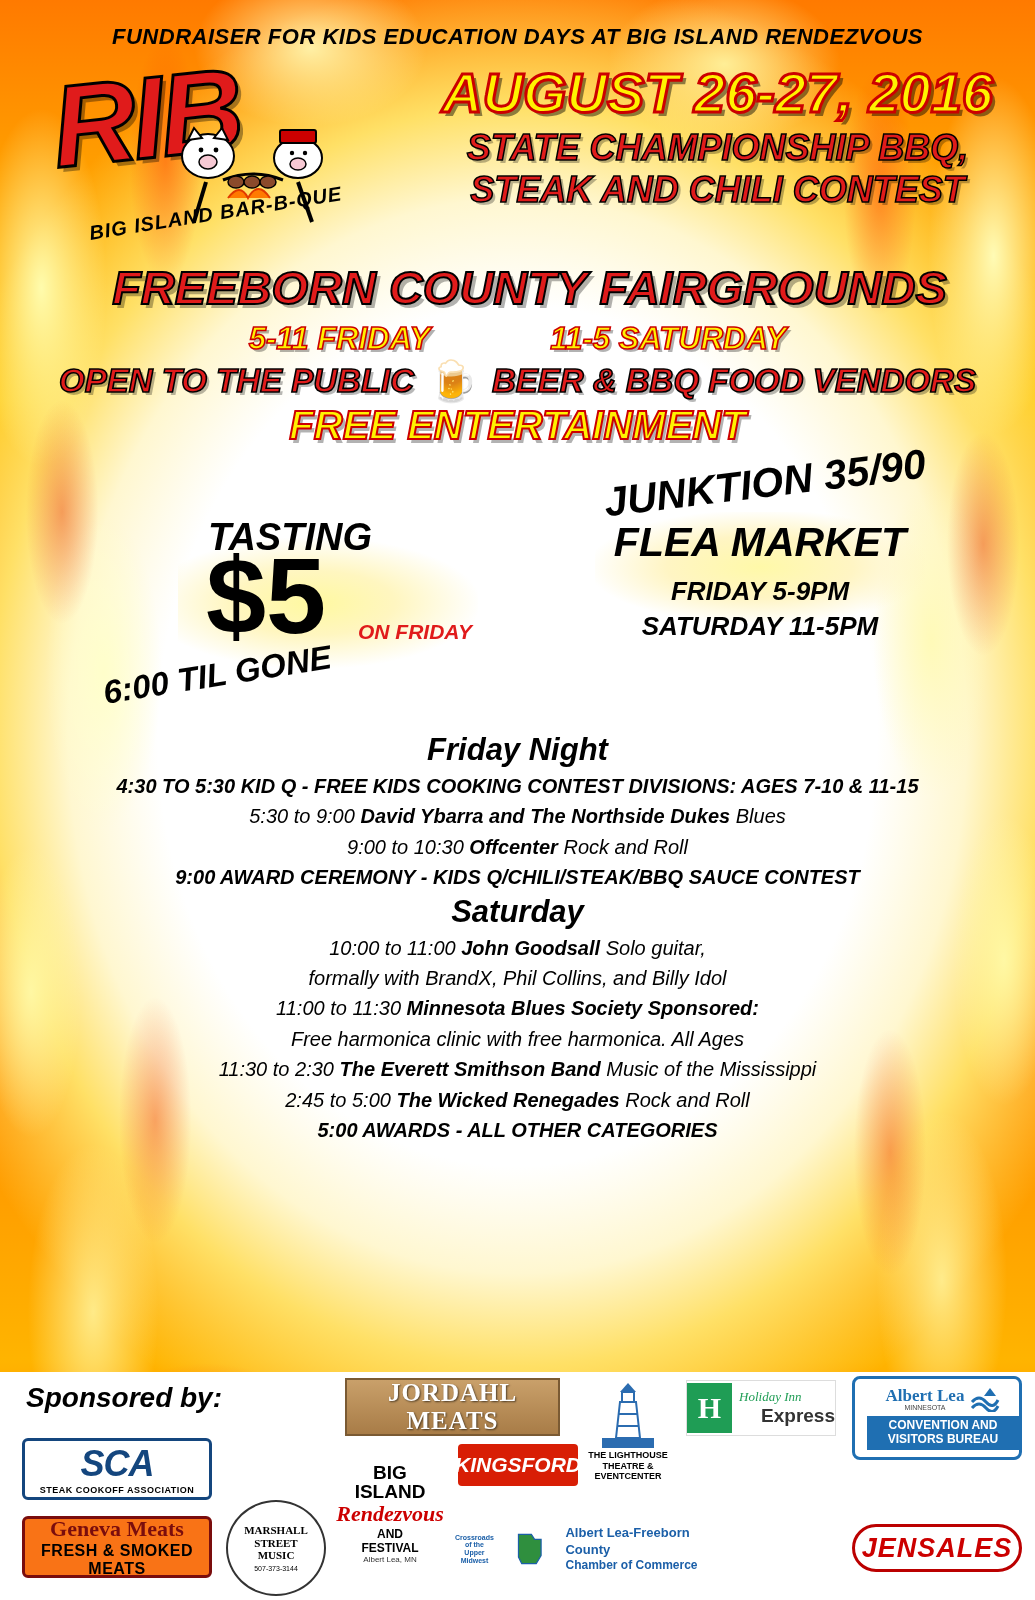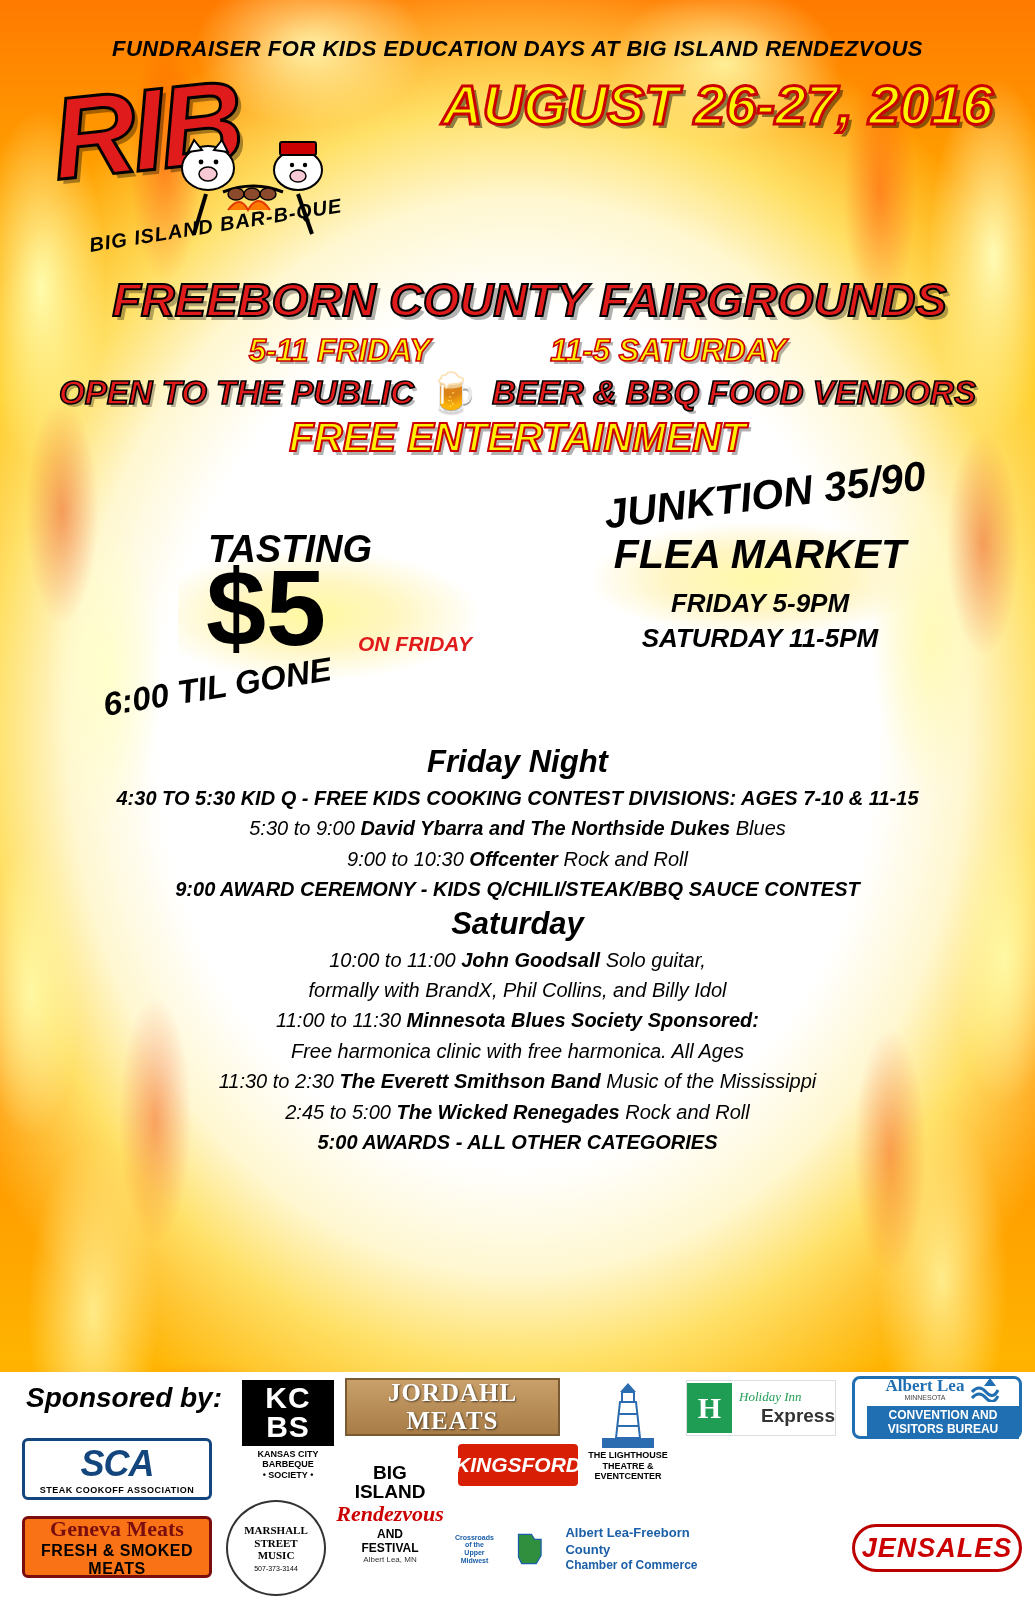--- a/index.html
+++ b/index.html
@@ -47,21 +47,21 @@
   .content { position: relative; z-index: 5; }
 
   
   .tagline {
     text-align: center;
     font-weight: bold;
     font-style: italic;
     font-size: 22px;
     letter-spacing: .5px;
     color: #000;
-    padding-top: 36px;
+    padding-top: 24px;
   }
   .head-row { display: flex; align-items: flex-start; padding: 4px 18px 0 18px; }
   .logo { width: 400px; position: relative; height: 200px; }
   .logo .rib {
     font-size: 116px; font-weight: bold; font-style: italic;
     color: #e01b1b; -webkit-text-stroke: 3px #000;
     letter-spacing: -4px; line-height: 1;
     position: absolute; left: 34px; top: 6px;
     transform: rotate(-6deg);
     text-shadow: 4px 5px 0 rgba(0,0,0,.35);
@@ -223,21 +223,21 @@
 
   .holiday { left: 686px; top: 8px; width: 150px; height: 56px; border: 1px solid #ddd; }
   .holiday .hi-green { width: 50px; height: 50px; background: #1f9d55; color: #fff;
                        font-weight: bold; font-size: 30px; display: flex;
                        align-items: center; justify-content: center;
                        font-family: "Liberation Serif", serif; }
   .holiday .hi-txt { text-align: left; margin-left: 7px; }
   .holiday .hi-txt .a { font-size: 13px; color: #1f9d55; font-style: italic; font-family: "Liberation Serif", serif; }
   .holiday .hi-txt .b { font-size: 19px; color: #333; font-weight: bold; margin-left: 22px; }
 
-  .albertlea { left: 852px; top: 4px; width: 170px; height: 63px;
+  .albertlea { left: 852px; top: 4px; width: 170px; height: 84px;
                border: 3px solid #1f6fb2; border-radius: 8px; background: #fff; padding-left: 12px; }
   .albertlea .top { display: flex; align-items: center; gap: 6px; }
   .albertlea .al { font-size: 17px; font-weight: bold; color: #1f6fb2; line-height: 1; font-family: "Liberation Serif", serif; }
   .albertlea .min { font-size: 7px; color: #444; }
   .albertlea .cvb { background: #1f6fb2; color: #fff; font-size: 12px; font-weight: bold;
                     width: 100%; padding: 3px 0; line-height: 1.15; margin-top: 4px; }
 
   .sca { left: 22px; top: 66px; width: 190px; height: 62px;
          border: 3px solid #14467e; border-radius: 6px; background: #fff; }
   .sca .s { font-size: 36px; font-weight: bold; color: #14467e; letter-spacing: -1px;
@@ -315,20 +315,24 @@
           <ellipse cx="120" cy="66" rx="8" ry="6" fill="#8b4a2b" stroke="#000" stroke-width="1.5"></ellipse>
           <path d="M80 82 q12 -16 20 0 q10 -18 22 0" fill="#ff7a00" stroke="#e03a00" stroke-width="2"></path>
           <path d="M58 66 L46 106" stroke="#000" stroke-width="4"></path>
           <path d="M150 66 L164 106" stroke="#000" stroke-width="4"></path>
         </svg>
         <div class="bi-sub">BIG ISLAND BAR-B-QUE</div>
       </div>
 
       <div class="headline">
         <div class="date">AUGUST 26-27, 2016</div>
+        <div class="champ">
+          <div>STATE CHAMPIONSHIP BBQ,</div>
+          <div>STEAK AND CHILI CONTEST</div>
+        </div>
       </div>
     </div>
 
     <div class="fairgrounds">FREEBORN COUNTY FAIRGROUNDS</div>
 
     <div class="times-row">
       <div>5-11 FRIDAY</div>
       <div>11-5 SATURDAY</div>
     </div>
 
@@ -436,26 +440,20 @@
     <rect x="94" y="76" width="30" height="22" rx="3" fill="#c00" stroke="#000" stroke-width="1.5"></rect>
     <text x="109" y="92" font-size="10" fill="#fff" font-weight="bold" text-anchor="middle" font-family="Liberation Sans, sans-serif">RIB</text>
     <path d="M140 40 L158 14" stroke="#000" stroke-width="4"></path>
     <path d="M152 16 l10 -8 l4 6 l-10 8 z" fill="#bbb" stroke="#000" stroke-width="1.5"></path>
     <path d="M76 58 L62 40" stroke="#000" stroke-width="4"></path>
   </svg>
 
   <div class="sponsors">
     <div class="sponsored-by">Sponsored by:</div>
 
-    <div class="sp kcbs">
-      <div class="box">
-        <div class="blk">KC<br>BS</div>
-        <div class="cap">KANSAS CITY<br>BARBEQUE<br>• SOCIETY •</div>
-      </div>
-    </div>
 
     <div class="sp jordahl">
       <span>JORDAHL MEATS</span>
     </div>
 
     <div class="sp lighthouse">
       <div class="box">
         <svg width="60" height="70" viewBox="0 0 60 70">
           <rect x="4" y="58" width="52" height="10" fill="#2b6cb0"></rect>
           <polygon points="22,22 38,22 42,58 18,58" fill="#fff" stroke="#2b6cb0" stroke-width="2"></polygon>

